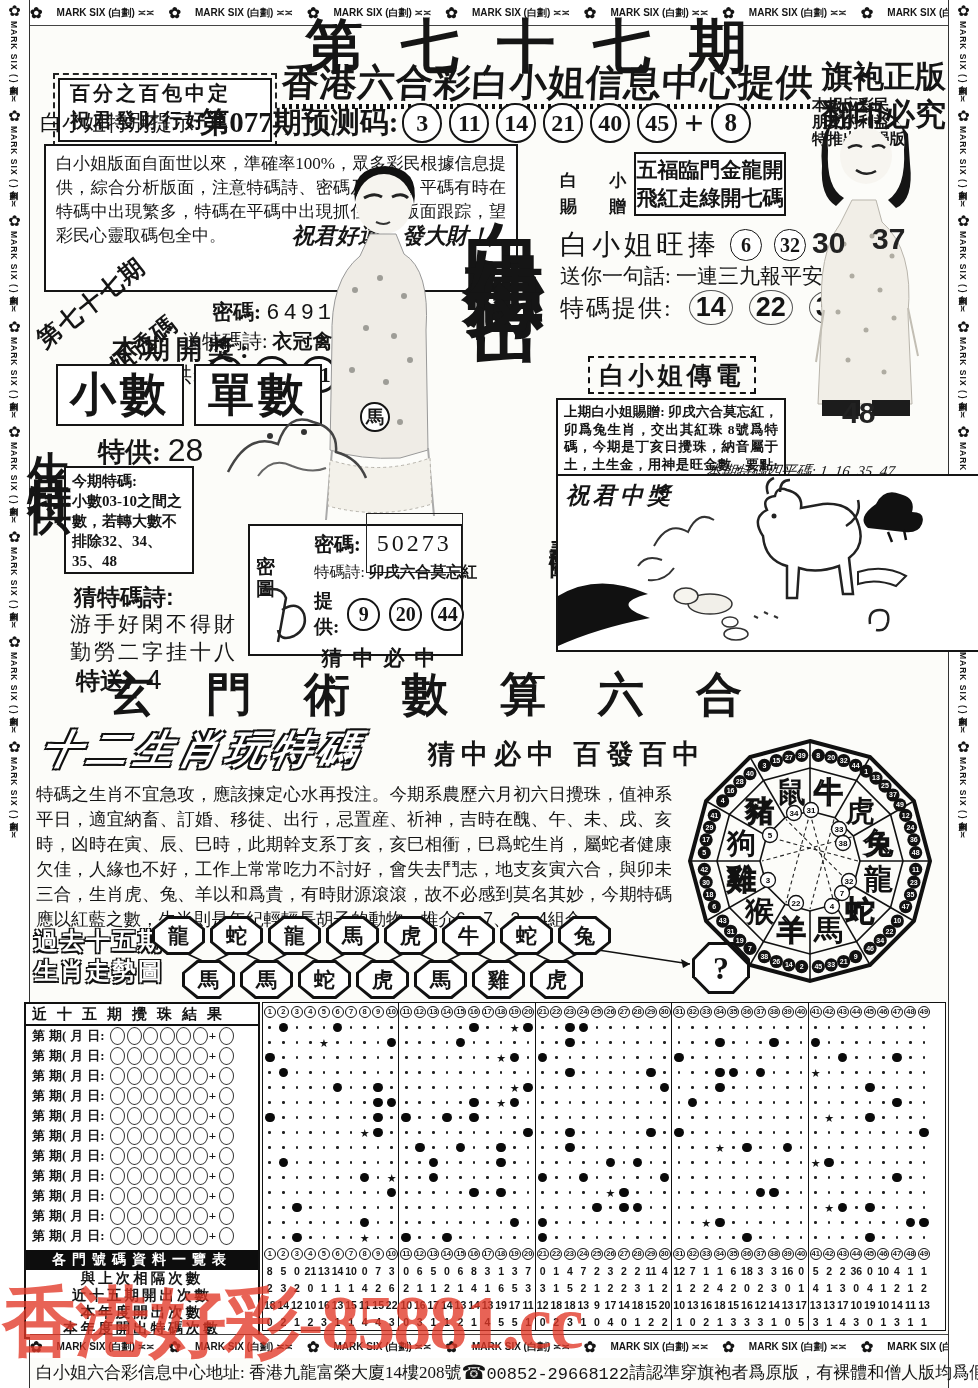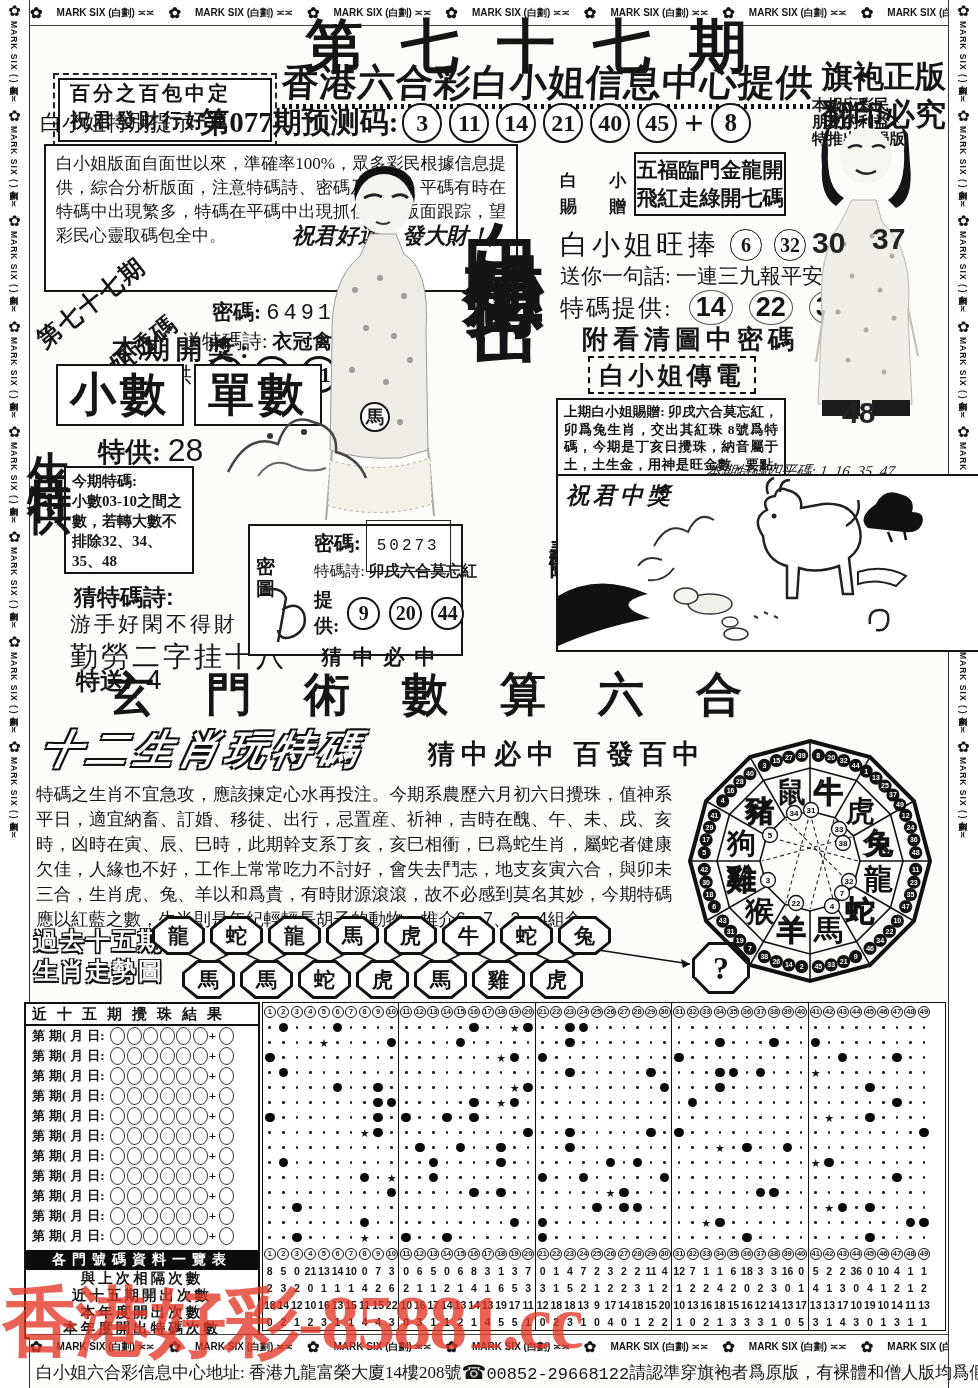--- a/index.html
+++ b/index.html
@@ -207,21 +207,21 @@
    <span class="b">特供:</span>
    <span style="font-size:32px;font-family:'Liberation Sans',sans-serif">28</span>
  </div>
  <div class="abs box" style="left:64px;top:466px;width:130px;height:108px;padding:3px 6px;font-size:15px;line-height:20px;font-weight:bold">
    <div>今期特碼:</div>
    <div>小數03-10之間之數，若轉大數不排除32、34、35、48</div>
  </div>
  <div class="abs vtext b" style="left:26px;top:416px;font-size:44px;line-height:46px;letter-spacing:14px">生肖特供</div>
  <div class="abs b" style="left:74px;top:582px;font-size:23px;font-family:'Liberation Sans',sans-serif">猜特碼詩:</div>
  <div class="abs" style="left:70px;top:610px;font-size:21px;letter-spacing:3px">游手好閑不得財</div>
- <div class="abs" style="left:70px;top:638px;font-size:28px;letter-spacing:3px">勤勞二字挂十八</div>
+ <div class="abs" style="left:70px;top:638px;font-size:21px;letter-spacing:3px">勤勞二字挂十八</div>
  <div class="abs" style="left:76px;top:664px;font-size:24px;white-space:nowrap">
   <span class="b">特送:</span>
   <span style="font-size:28px;font-family:'Liberation Sans',sans-serif;margin-left:8px">4</span>
  </div>
 
  <svg class="abs" style="left:300px;top:160px" width="165" height="370" viewBox="0 0 165 370">
    <path d="M55,42 Q50,8 85,6 Q120,8 114,44 Q112,22 84,20 Q58,22 55,42 Z" fill="#111"></path>
    <ellipse cx="84" cy="44" rx="28" ry="30" fill="#f6f4ef"></ellipse>
    <path d="M64,38 q10,-6 18,-1" stroke="#222" stroke-width="3" fill="none"></path>
    <path d="M92,37 q10,-5 16,1" stroke="#222" stroke-width="3" fill="none"></path>
@@ -255,21 +255,21 @@
  <div class="abs vtext b" style="left:545px;top:520px;font-size:25px;letter-spacing:8px">尋碼圖</div>
 
  <div class="abs box" style="left:248px;top:524px;width:215px;height:132px;padding:4px 8px">
    <div class="abs b" style="left:6px;top:30px;font-size:19px;letter-spacing:12px;width:24px;line-height:22px">密圖</div>
    <svg class="abs" style="left:2px;top:58px" width="60" height="64" viewBox="0 0 60 64">
      <path d="M12,6 Q30,2 34,14 L26,58 M30,26 q16,-10 22,4 q4,14 -10,22 q-14,6 -16,-6" stroke="#222" stroke-width="2.5" fill="none"></path>
    </svg>
    <div style="margin-left:56px">
      <div style="font-size:20px;white-space:nowrap">
        <span class="b">密碼:</span>
-       <span style="border:1.5px solid #222;padding:16px 10px;font-size:16px;font-family:Liberation Mono, monospace;letter-spacing:3px">50273</span>
+       <span style="border:1.5px solid #222;padding:16px 10px;font-size:24px;font-family:Liberation Serif, serif;letter-spacing:3px">50273</span>
      </div>
      <div style="font-size:15.5px;margin-top:4px;white-space:nowrap">
        <span>特碼詩:</span>
        <span class="b">卯戌六合莫忘紅</span>
      </div>
      <div style="display:flex;align-items:center;gap:8px;margin-top:5px">
        <span class="b" style="font-size:19px">提供:</span>
        <span id="mitu-nums" style="display:inline-flex;gap:9px">
             <span class="circ" style="width: 33px; height: 33px; font-size: 20px; border-width: 2.5px;">9</span>
             <span class="circ" style="width: 33px; height: 33px; font-size: 20px; border-width: 2.5px;">20</span>
@@ -300,21 +300,20 @@
    <span>一連三九報平安</span>
  </div>
  <div class="abs" style="left:560px;top:290px;display:flex;align-items:center;gap:16px;white-space:nowrap">
    <span style="font-size:24px;letter-spacing:2px">特碼提供:</span>
    <span id="tema-nums" style="display:inline-flex;gap:16px">
         <span style="font-size: 27px; font-weight: bold; font-family: &quot;Liberation Sans&quot;, sans-serif; border: 1.5px solid rgb(85, 85, 85); border-radius: 50%; padding: 1px 6px;">14</span>
         <span style="font-size: 27px; font-weight: bold; font-family: &quot;Liberation Sans&quot;, sans-serif; border: 1.5px solid rgb(85, 85, 85); border-radius: 50%; padding: 1px 6px;">22</span>
         <span style="font-size: 27px; font-weight: bold; font-family: &quot;Liberation Sans&quot;, sans-serif; border: 1.5px solid rgb(85, 85, 85); border-radius: 50%; padding: 1px 6px;">36</span>
       </span>
  </div>
- <div class="abs b" style="left:582px;top:322px;font-size:26px;letter-spacing:5px">附看清圖中密碼</div>
  <div class="abs" style="left:588px;top:356px;width:168px;height:38px;border:2px dashed #111;display:flex;align-items:center;justify-content:center">
    <span class="b" style="font-size:25px;letter-spacing:4px">白小姐傳電</span>
  </div>
  <div class="abs box" style="left:556px;top:398px;width:230px;height:98px;padding:3px 6px;font-size:13.5px;line-height:17.5px;font-weight:bold;text-align:justify">
    <div>上期白小姐賜贈: 卯戌六合莫忘紅，卯爲兔生肖，交出其紅珠 8號爲特碼，今期是丁亥日攪珠，納音屬于土，土生金，用神是旺金數，要點: 1、7、10、16、22、24號。</div>
    <div class="b" style="font-size:17px;text-align:center;letter-spacing:4px">敬請彩民留意!</div>
  </div>
 
  <svg class="abs" style="left:788px;top:104px" width="156" height="360" viewBox="0 0 156 360">
    <path d="M40,46 Q36,6 78,4 Q120,6 116,46 Q118,84 100,96 L108,104 Q126,96 122,60 L120,30 Q100,0 56,8 Q30,20 34,62 Q32,92 48,102 L56,94 Q38,84 40,46 Z" fill="#151515"></path>

